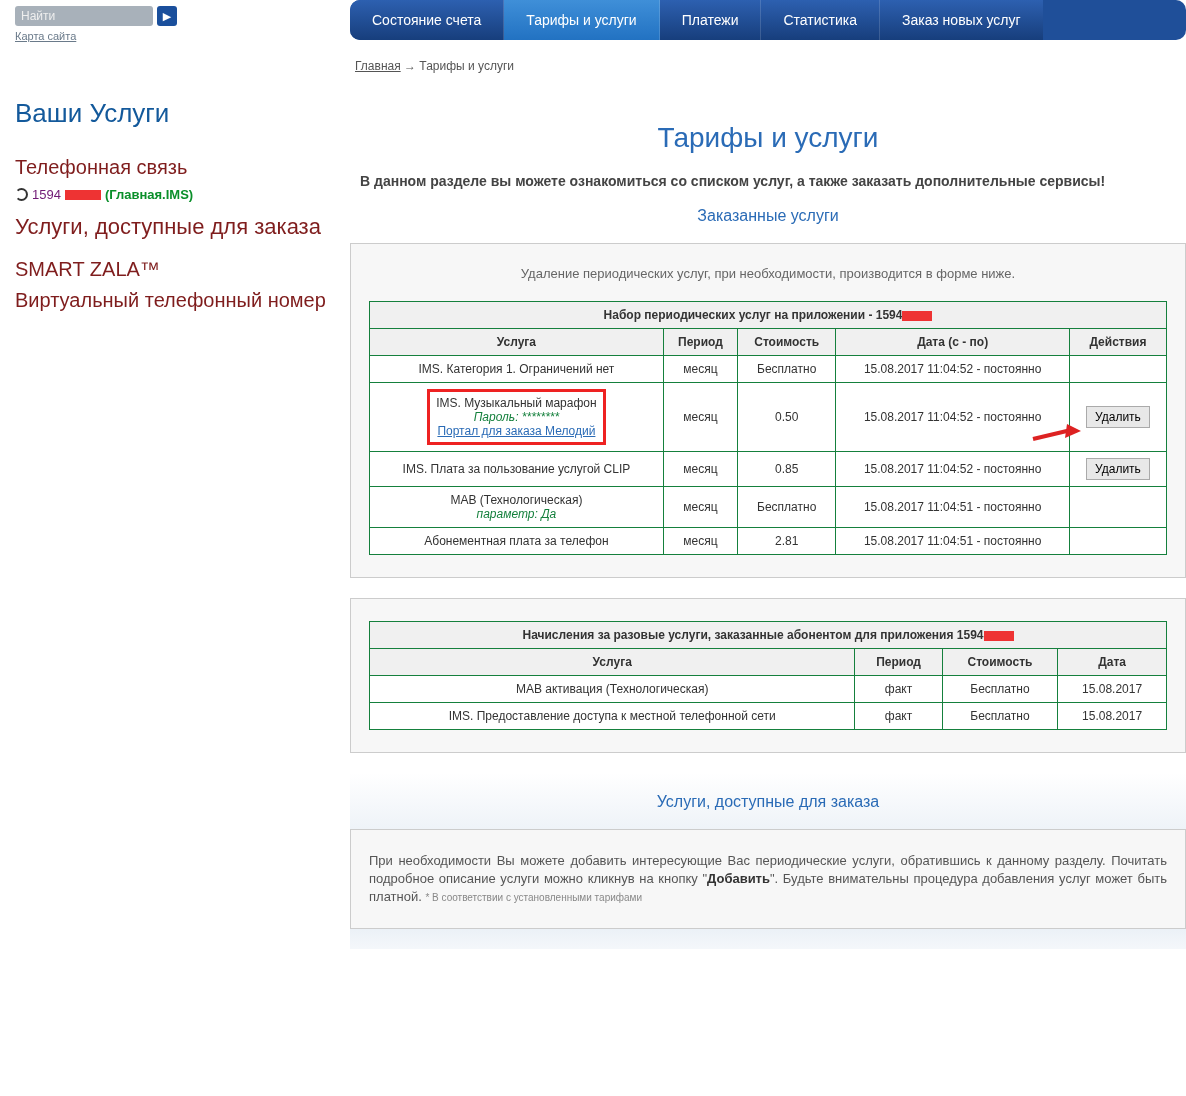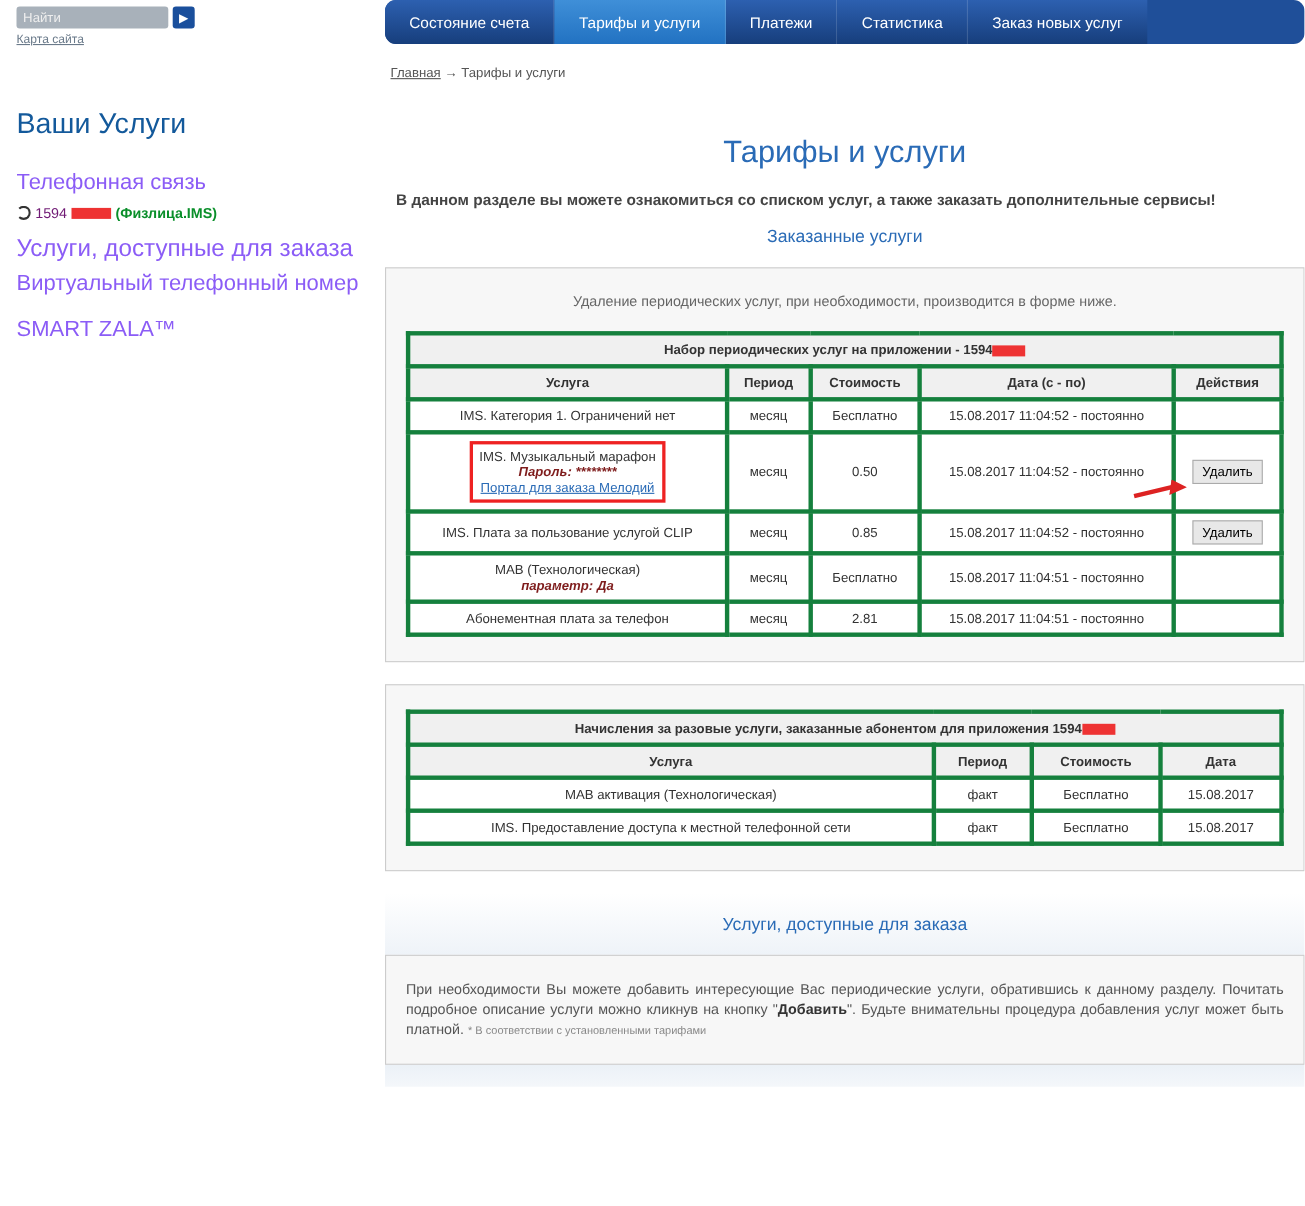--- a/index.html
+++ b/index.html
@@ -6,45 +6,45 @@
 body { font-family: Arial, Helvetica, sans-serif; font-size: 13px; color: #333; background: #fff; }
 .page { width: 1186px; margin: 0 auto; display: flex; }
 .left-col { width: 350px; padding: 0 10px 0 15px; }
 .right-col { width: 836px; }
 .search-row { display: flex; align-items: center; gap: 4px; margin-top: 6px; }
 .search-input { width: 138px; height: 20px; background: #a8b1ba; border: none; border-radius: 3px; color: #fff; font-size: 12px; padding: 0 6px; }
 .search-input::placeholder { color: #eee; }
 .search-btn { width: 20px; height: 20px; background: #1a4f9c; border-radius: 3px; display: flex; align-items: center; justify-content: center; color: #fff; font-size: 11px; cursor: pointer; }
 .sitemap { color: #6a7a8a; font-size: 11px; text-decoration: underline; margin-top: 4px; display: inline-block; text-align: right; }
 .side-heading { font-size: 26px; color: #13599b; margin-top: 55px; margin-bottom: 25px; font-weight: normal; }
-.side-link { display: block; font-size: 20px; color: #8b5cf6; margin: 4px 0; text-decoration: none; font-weight: normal; line-height: 1.35; }
+.side-link { display: block; font-size: 20px; color: #7f1d1d; margin: 4px 0; text-decoration: none; font-weight: normal; line-height: 1.35; }
 .side-link-big { font-size: 22px; }
 .phone-line { display: flex; align-items: center; gap: 4px; margin: 6px 0 10px 0; font-size: 13px; }
 .spinner { width: 13px; height: 13px; border: 2px solid #333; border-left-color: transparent; border-radius: 50%; }
 .phone-num { font-weight: normal; color: #701a75; }
 .phone-red { display: inline-block; width: 36px; height: 10px; background: #e33; vertical-align: middle; }
 .phone-red.small { width: 30px; }
 .phone-suffix { font-weight: bold; color: #0a8f2a; }
 .nav { display: flex; background: #1f4f99; border-radius: 10px; overflow: hidden; height: 40px; margin-top: 0; }
 .nav-item { flex: none; padding: 0 22px; color: #fff; font-size: 14px; display: flex; align-items: center; cursor: pointer; border-right: 1px solid rgba(255,255,255,0.15); background: linear-gradient(#2d60b0,#173e7c); }
 .nav-item.active { background: linear-gradient(#3f8fd8,#2272c2); }
 .nav-item:last-child { border-right: none; }
 .breadcrumb { padding: 19px 5px; font-size: 12px; color: #555; }
 .breadcrumb a { color: #555; text-decoration: underline; }
 .page-title { text-align: center; font-size: 28px; color: #2a6bb6; margin: 30px 0 18px; font-weight: normal; }
 .intro { font-size: 14px; color: #444; font-weight: bold; padding: 0 10px 6px; line-height: 1.35; }
 .section-title { text-align: center; font-size: 16px; color: #2a6bb6; margin: 10px 0 18px; font-weight: normal; }
 .panel { border: 1px solid #ccc; background: #f7f7f7; padding: 22px 18px; margin-bottom: 20px; }
 .panel-note { text-align: center; font-size: 13px; color: #666; margin-bottom: 20px; }
 table.data { width: 100%; border-collapse: collapse; background: #fff; }
-table.data th, table.data td { border: 4px solid #15803d; padding: 6px 8px; font-size: 12px; text-align: center; color: #333; }
+table.data th, table.data td { border: 1px solid #15803d; padding: 6px 8px; font-size: 12px; text-align: center; color: #333; }
 table.data th { background: #f0f0f0; font-weight: bold; }
 .caption-row th { font-size: 13px; }
 .service-name { display: block; }
-.service-sub { font-style: italic; color: #7f1d1d; font-size: 12px; font-weight: bold; }
+.service-sub { font-style: italic; color: #15803d; font-size: 12px; }
 .service-link { color: #2a6bb6; text-decoration: underline; font-size: 12px; cursor: pointer; }
 .btn { background: #e8e8e8; border: 1px solid #aaa; padding: 3px 8px; font-size: 12px; cursor: pointer; }
 .highlight-box { border: 3px solid #e22; padding: 4px 6px; display: inline-block; }
 .arrow { position: relative; display: inline-block; }
 .arrow svg { position: absolute; left: -55px; top: 3px; }
 .avail-note { font-size: 13px; color: #555; text-align: justify; line-height: 1.4; }
 .avail-note b { color: #333; }
 .avail-fine { font-size: 10px; color: #888; }
 .gradient-bg { position: absolute; left: 0; right: 0; height: 200px; background: linear-gradient(#fff, #dbe5f0 60%, #fff); z-index: -1; }
 </style>
@@ -61,25 +61,25 @@
     </div>
     <a href="#" class="sitemap">Карта сайта</a>
 
     <h2 class="side-heading">Ваши Услуги</h2>
 
     <a href="#" class="side-link">Телефонная связь</a>
     <div class="phone-line">
       <span class="spinner"></span>
       <span class="phone-num">1594</span>
         <span class="phone-red"></span>
-      <span class="phone-suffix">(Физлица.IMS)</span>
+      <span class="phone-suffix">(Главная.IMS)</span>
     </div>
     <a href="#" class="side-link side-link-big">Услуги, доступные для заказа</a>
+    <a href="#" class="side-link" style="margin-top:14px">SMART ZALA™</a>
     <a href="#" class="side-link">Виртуальный телефонный номер</a>
-    <a href="#" class="side-link" style="margin-top:14px">SMART ZALA™</a>
   </div>
 
   <div class="right-col">
     <div class="nav" id="nav">
         <div class="nav-item">Состояние счета</div>
         <div class="nav-item active">Тарифы и услуги</div>
         <div class="nav-item">Платежи</div>
         <div class="nav-item">Статистика</div>
         <div class="nav-item">Заказ новых услуг</div>
       </div>

